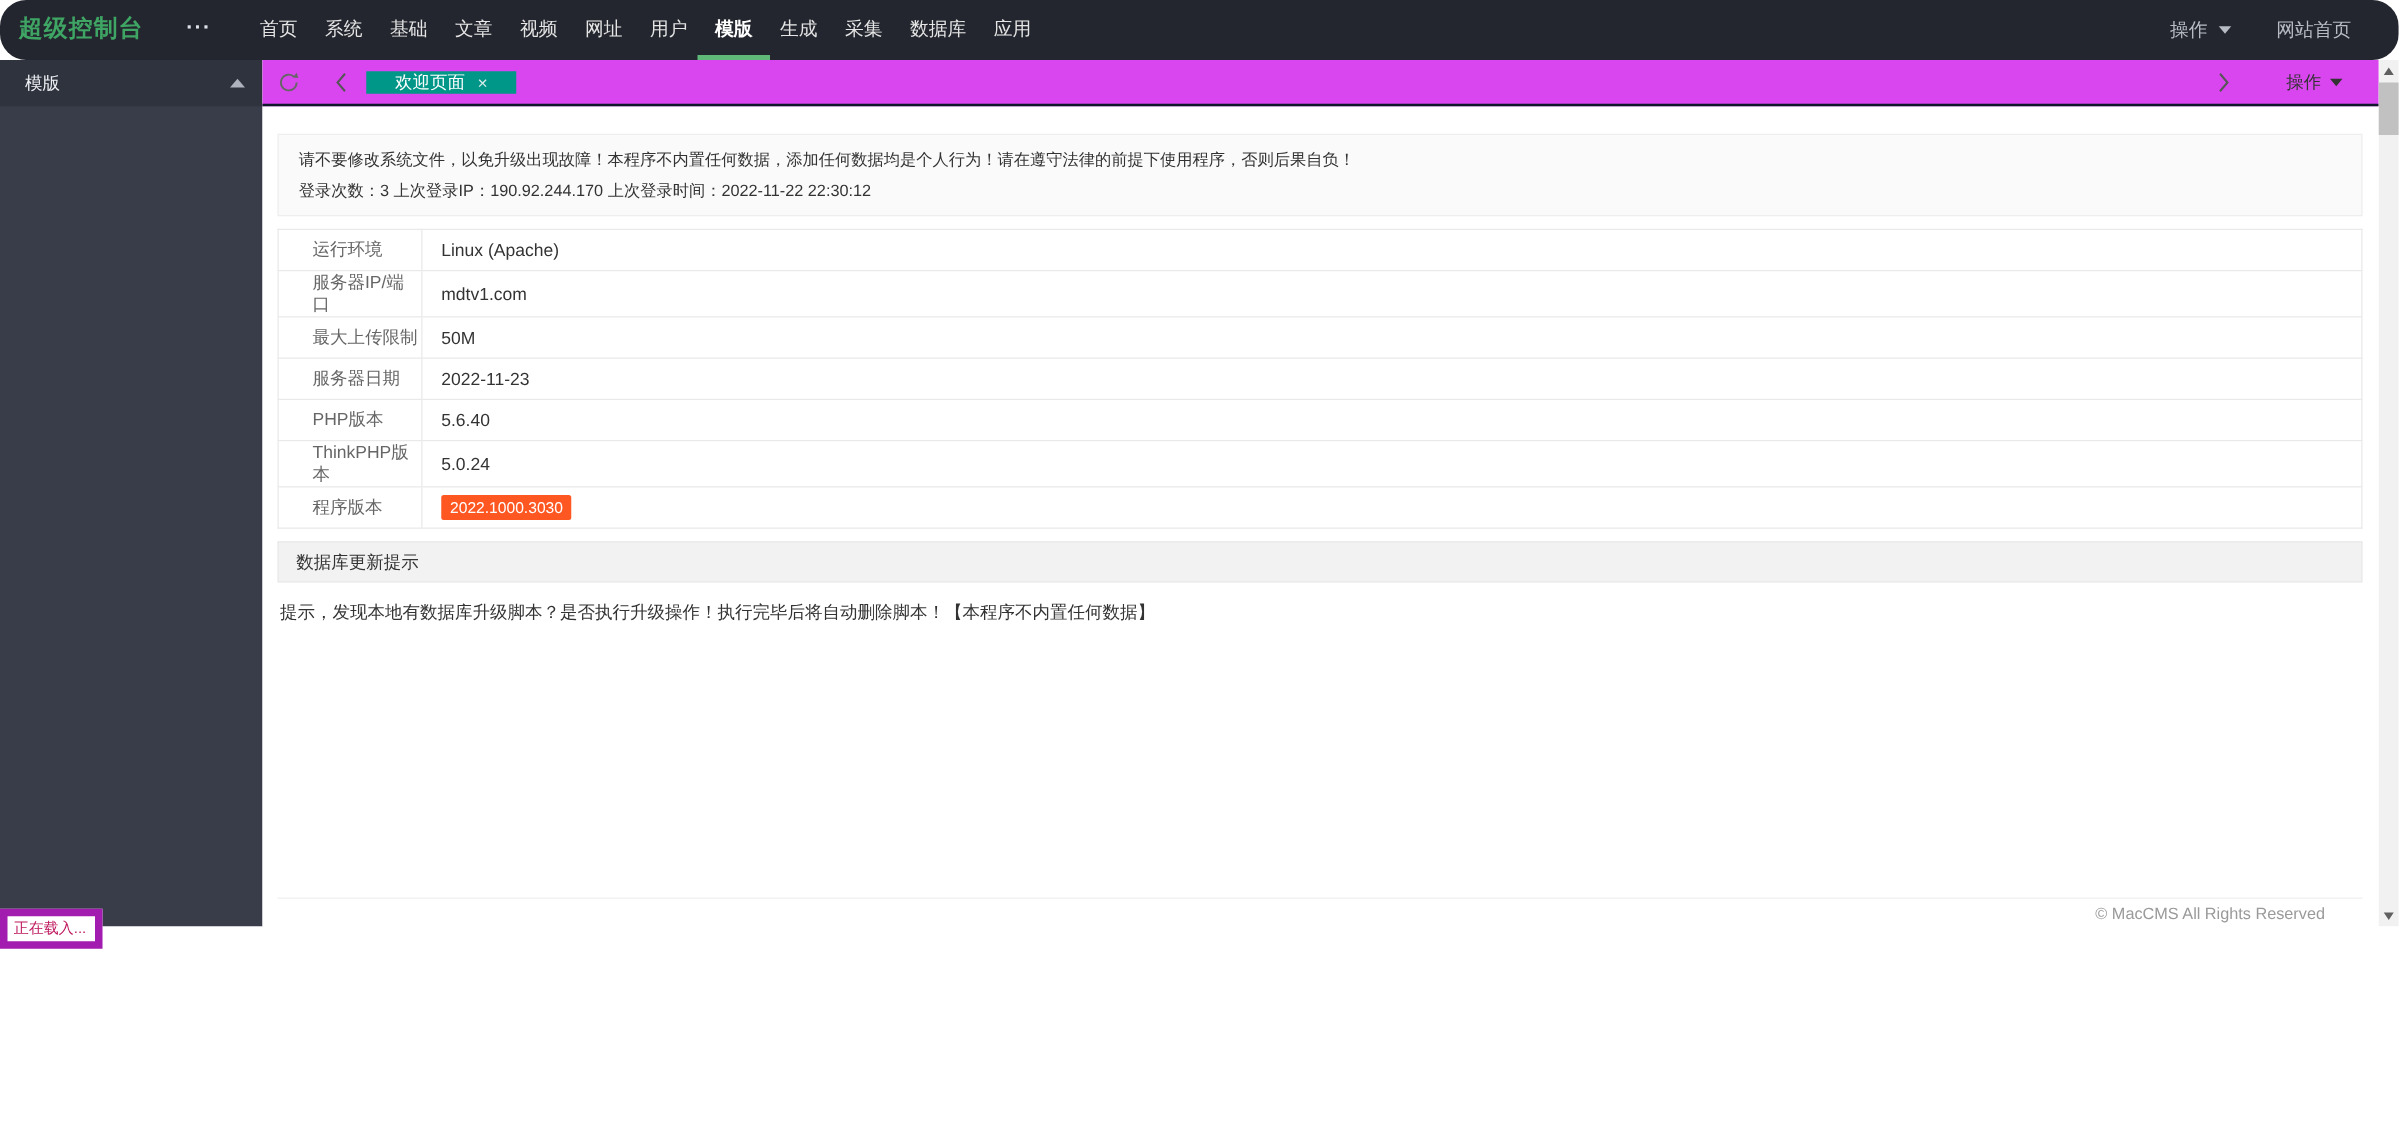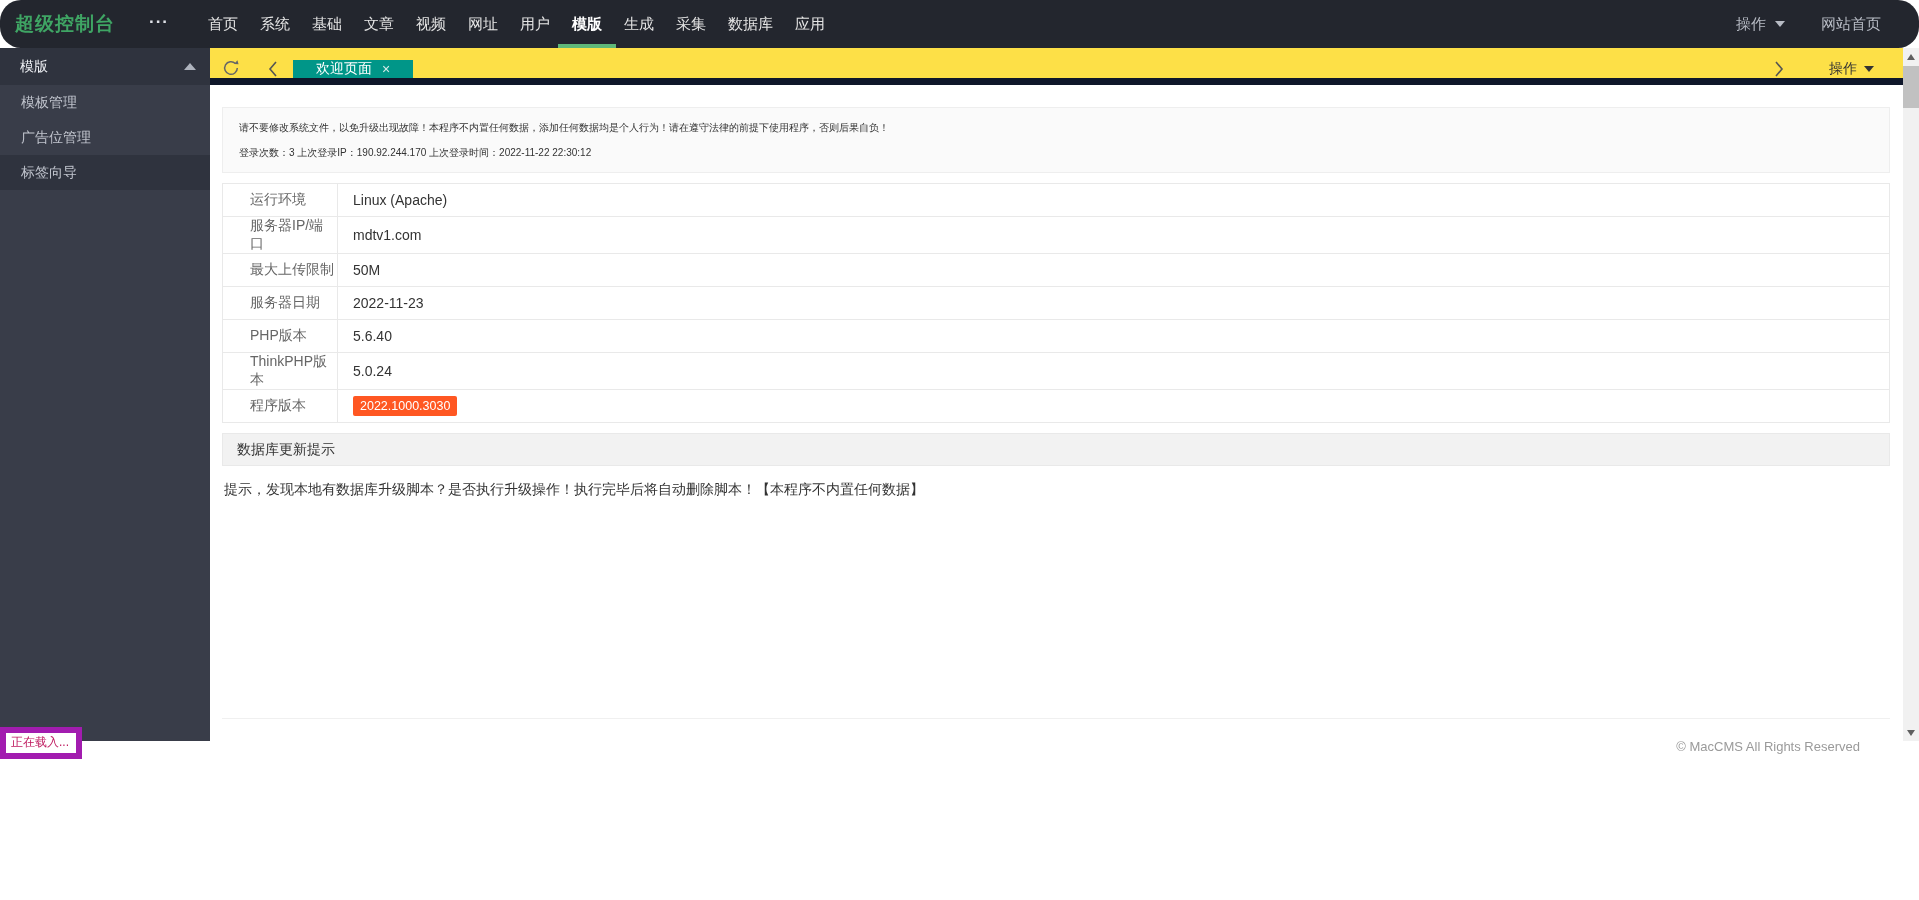--- a/index.html
+++ b/index.html
@@ -36,53 +36,53 @@
   .arrow-up { position:absolute; right:14px; top:15px; width:0; height:0;
     border-left:6px solid transparent; border-right:6px solid transparent;
     border-bottom:7px solid #aeb3bd; }
   .side-item { height:35px; line-height:35px; padding-left:21px; font-size:14px;
     color:#c0c4cd; cursor:pointer; }
   .side-item.active { background:#2F333E; }
 
   
   .main { position:absolute; left:210px; top:48px; width:1693px; height:693px;
     background:#fff; }
-  .tabbar { position:relative; height:37px; background:#fde047;
-    border-bottom:7px solid #0f172a; display:flex; align-items:flex-end; }
+  .tabbar { position:relative; height:37px; background:#d946ef;
+    border-bottom:2px solid #0f172a; display:flex; align-items:center; }
   .tab-btn { width:41px; display:flex; align-items:center; justify-content:center;
     cursor:pointer; }
   .tb-divider { width:1px; background:#eaeaea; }
   .tab { width:120px; background:var(--tab_teal,#009688); color:#fff; display:flex;
     align-items:center; justify-content:center; gap:10px; font-size:14px; cursor:pointer; }
   .tab-close { font-size:14px; color:#d7ece9; cursor:pointer; line-height:1; }
   .tab-spacer { flex:1; }
   .tab-action { width:103px; display:flex; align-items:center; justify-content:center;
     gap:7px; font-size:14px; color:#333; cursor:pointer; }
   .tab-action .caret-down { border-top-color:#333; }
 
   .content { position:relative; height:656px; padding:22px 13px 0 12px; }
 
   .notice-box { background:#fafafa; border:1px solid #eeeeee; padding:7px 16px;
-    font-size:10px; color:#333; line-height:25px; }
+    font-size:13px; color:#333; line-height:25px; }
 
   table.info { width:100%; border-collapse:collapse; margin-top:10px;
     font-size:14px; }
   table.info td { border:1px solid #e9e9e9; height:33px; }
   td.lbl { width:115px; color:#666; padding-left:27px; }
   td.val { color:#333; padding-left:15px; }
   .badge { display:inline-block; background:var(--badge_orange,#FF5722); color:#fff;
     font-size:12.5px; line-height:1; padding:4px 7px; border-radius:2px; }
 
   .section-bar { margin-top:10px; height:33px; line-height:31px; background:#f2f2f2;
     border:1px solid #e9e9e9; padding-left:14px; font-size:14px; color:#333; }
   .tip-line { margin:13px 2px; font-size:14px; color:#333; line-height:20px; }
   .tip-link { cursor:pointer; }
 
   .main-footer { position:absolute; left:12px; right:13px; bottom:0; height:23px;
-    border-top:1px solid #f0f0f0; text-align:right; padding:20px 30px 0 0;
+    border-top:1px solid #f0f0f0; text-align:right; padding:4px 30px 0 0;
     font-size:13px; color:#9a9a9a; }
 
   
   .scrollbar { position:absolute; left:1903px; top:48px; width:16px; height:693px;
     background:#f1f1f1; }
   .sb-btn { position:absolute; left:0; width:16px; height:17px; display:flex;
     align-items:center; justify-content:center; cursor:pointer; }
   .sb-up { top:0; } .sb-down { bottom:0; }
   .tri-up { width:0; height:0; border-left:4px solid transparent;
     border-right:4px solid transparent; border-bottom:6px solid #606060; }
@@ -136,27 +136,20 @@
       </div>
       <div class="nav-home">网站首页</div>
     </div>
   </nav>
 
   <aside class="sidebar">
     <div class="side-header">
       <span>模版</span>
       <span class="arrow-up"></span>
     </div>
-    <div id="sidebar-items">
-  <div class="side-item">模板管理</div>
-
-  <div class="side-item">广告位管理</div>
-
-  <div class="side-item active">标签向导</div>
-</div>
   </aside>
 
   <section class="main">
     <div class="tabbar">
       <div class="tab-btn">
         <svg width="20" height="20" viewBox="0 0 20 20">
           <path d="M16.3 10a6.3 6.3 0 1 1-1.9-4.5" fill="none" stroke="#666" stroke-width="1.5"></path>
           <path d="M13.2 5.9 L17.6 6.3 L16.4 2.2 Z" fill="#666"></path>
         </svg>
       </div>

